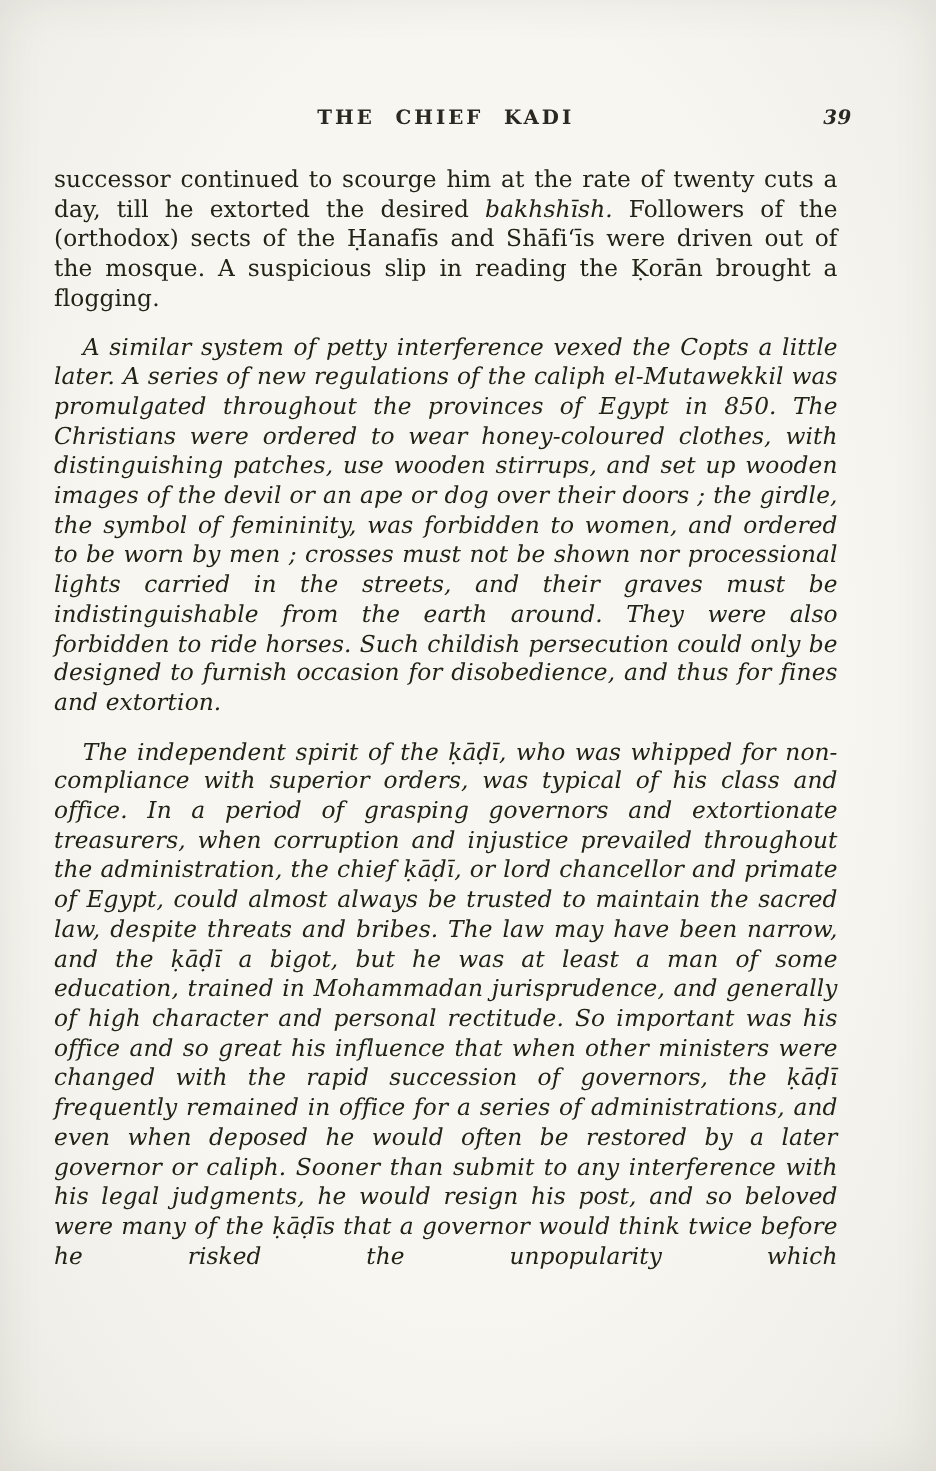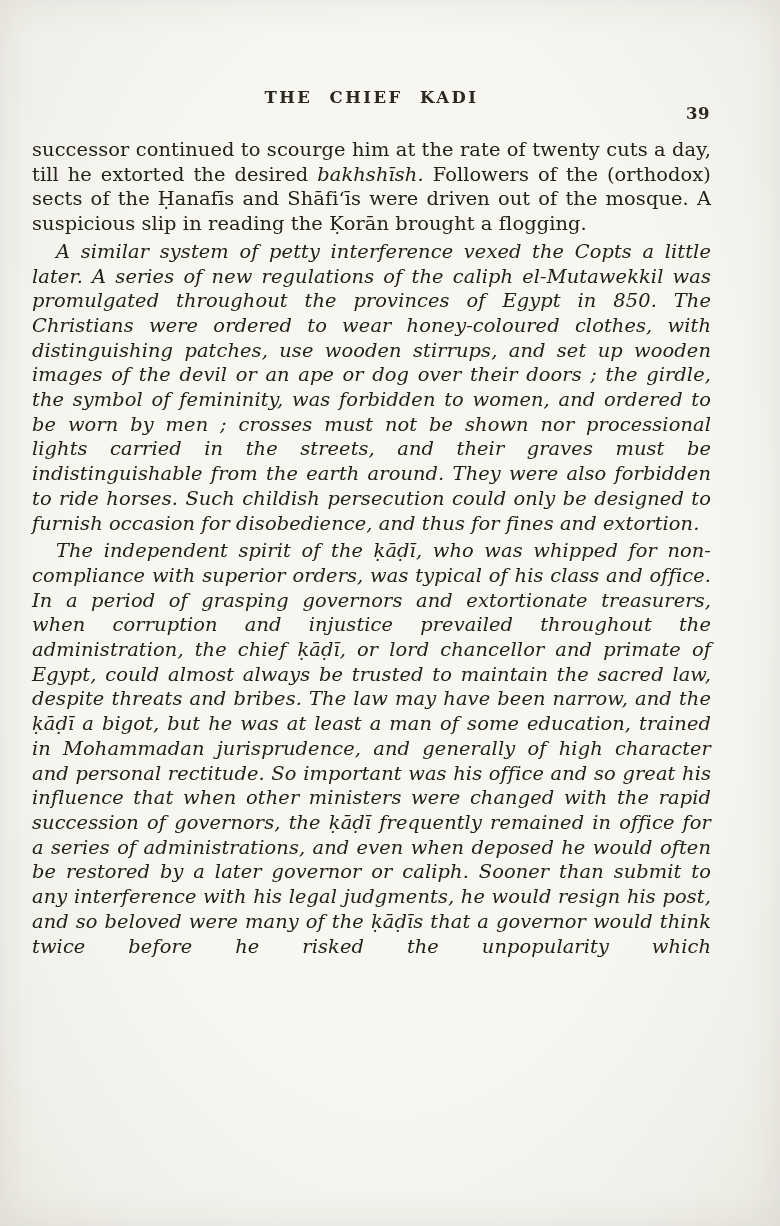--- a/index.html
+++ b/index.html
@@ -29,35 +29,36 @@
     text-align: center;
     font-weight: bold;
     font-size: 16.5px;
     letter-spacing: 2.5px;
     word-spacing: 9px;
     color: #2a2820;
   }
   .page-number {
     position: absolute;
     right: 4px;
-    top: 16px;
+    top: 0;
     letter-spacing: 0.5px;
     word-spacing: 0;
     font-weight: bold;
     color: #2a2820;
+    font-style: italic;
   }
   .page-text {
     font-size: 19.4px;
     line-height: 24.7px;
     text-align: justify;
     color: #232217;
     letter-spacing: 0.1px;
   }
   .page-text p {
-    margin: 3px;
+    margin: 16px;
   }
   .page-text p.indent {
     text-indent: 24px;
     font-style: italic;
   }
   .page-text p.fill-last {
     text-align-last: justify;
   }
   .page-text i {
     font-style: italic;

